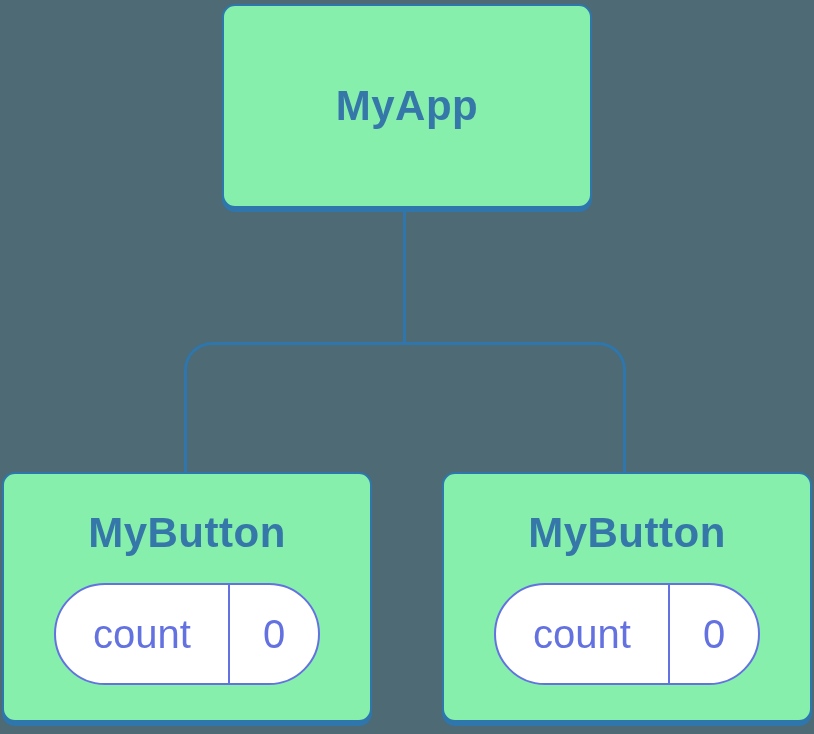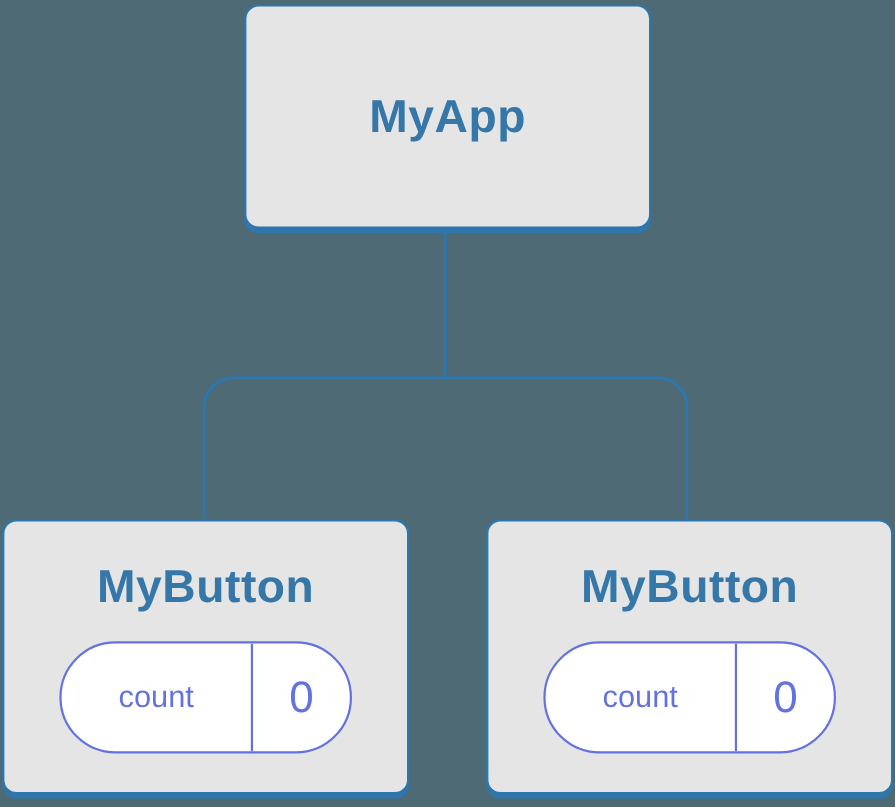--- a/index.html
+++ b/index.html
@@ -15,21 +15,21 @@
   .stage {
     position: relative;
     width: 814px;
     height: 734px;
     background: var(--bg);
   }
 
   
   .card {
     position: absolute;
-    background: #e5e5e5;
+    background: #86efac;
     border: 2px solid var(--line);
     border-radius: 13px;
     box-shadow: 0 4px 0 var(--line);
     display: flex;
     flex-direction: column;
     align-items: center;
     justify-content: center;
   }
   .card-root {
     left: 222px; top: 4px;
@@ -80,21 +80,21 @@
     background: #ffffff;
     overflow: hidden;
   }
   .pill-name {
     width: 174px;
     display: flex;
     align-items: center;
     justify-content: center;
     border-right: 2px solid var(--state);
     color: var(--state);
-    font-size: 28px;
+    font-size: 40px;
     font-weight: 400;
   }
   .pill-value {
     flex: 1;
     display: flex;
     align-items: center;
     justify-content: center;
     color: var(--state);
     font-size: 40px;
     font-weight: 400;

